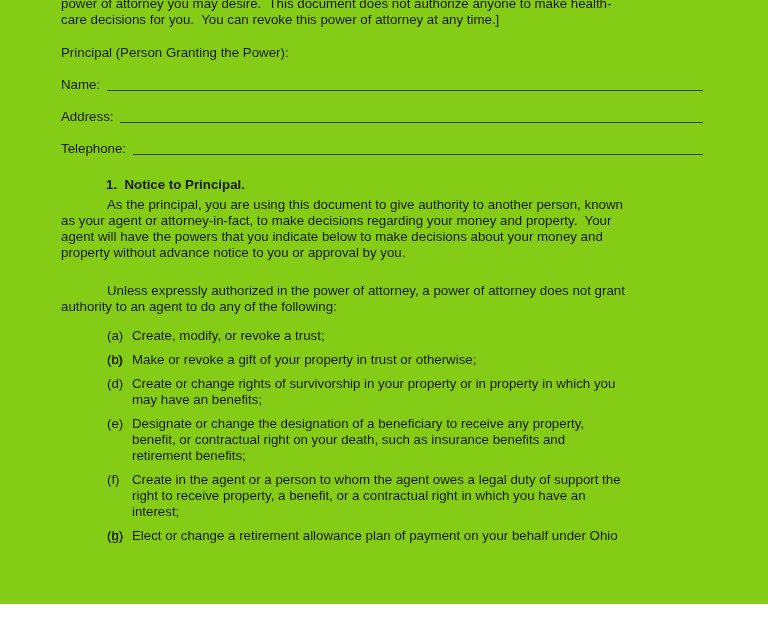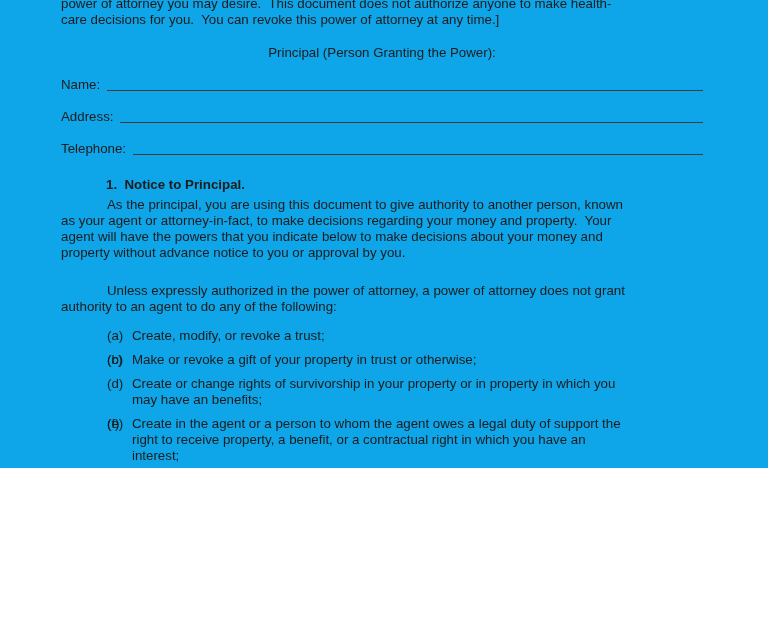--- a/index.html
+++ b/index.html
@@ -4,32 +4,32 @@
 <style>
   * { margin: 0; padding: 0; box-sizing: border-box; }
   html, body { background: #ffffff; }
   body {
     width: 768px; height: 620px;
     overflow: hidden;
     font-family: "Liberation Sans", sans-serif;
     color: #1c1c1c;
   }
   .page {
-    width: 768px; height: 468px;
+    width: 768px; height: 604px;
     padding: 0 65px 0 61px;
     overflow: hidden;
-    background: #0ea5e9;
+    background: #84cc16;
   }
   .doc-text {
     font-size: 13.3px;
     line-height: 16px;
     white-space: pre-wrap;
   }
   .intro-paragraph { margin-top: -4px; }
-  .principal-label { margin-top: 17px; text-align: center; }
+  .principal-label { margin-top: 17px; }
   .field-row {
     display: flex;
     margin-top: 16px;
     font-size: 13.3px;
     line-height: 16px;
     justify-content: space-between;
   }
   .field-label { flex: 0 0 auto; }
   .field-line {
     flex: 1 1 auto;
@@ -110,20 +110,23 @@
       <span class="list-item-label">(c)</span>
       <span class="list-item-text">Make or revoke a gift of your property in trust or otherwise;</span>
     </div>
     <div class="list-item">
       <span class="list-item-label">(d)</span>
       <span class="list-item-text">Create or change rights of survivorship in your property or in property in which you
 may have an benefits;</span>
     </div>
     <div class="list-item">
       <span class="list-item-label">(e)</span>
+      <span class="list-item-text">Designate or change the designation of a beneficiary to receive any property,
+benefit, or contractual right on your death, such as insurance benefits and
+retirement benefits;</span>
     </div>
     <div class="list-item">
       <span class="list-item-label">(f)</span>
       <span class="list-item-text">Create in the agent or a person to whom the agent owes a legal duty of support the
 right to receive property, a benefit, or a contractual right in which you have an
 interest;</span>
     </div>
     <div class="list-item">
       <span class="list-item-label">(g)</span>
     </div>

